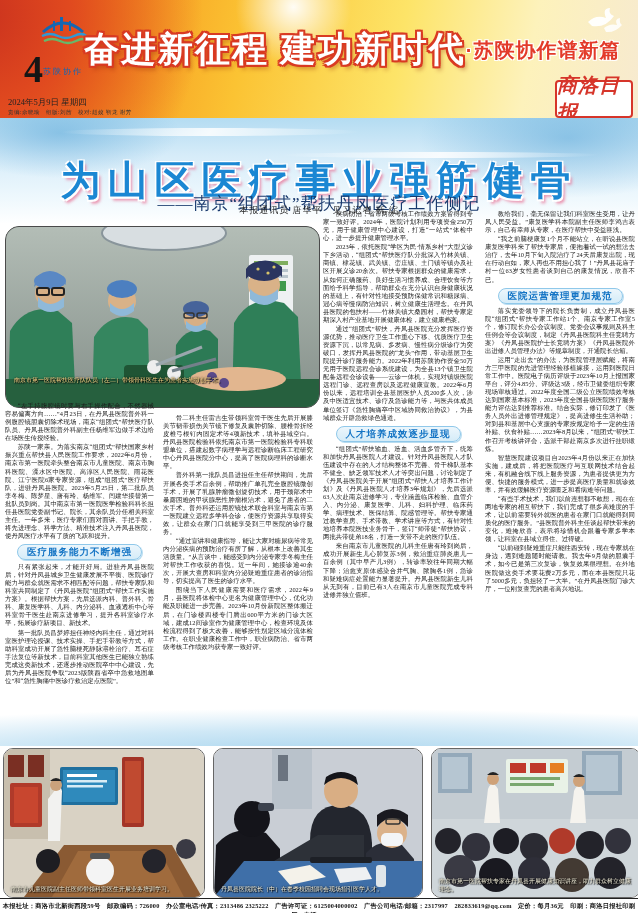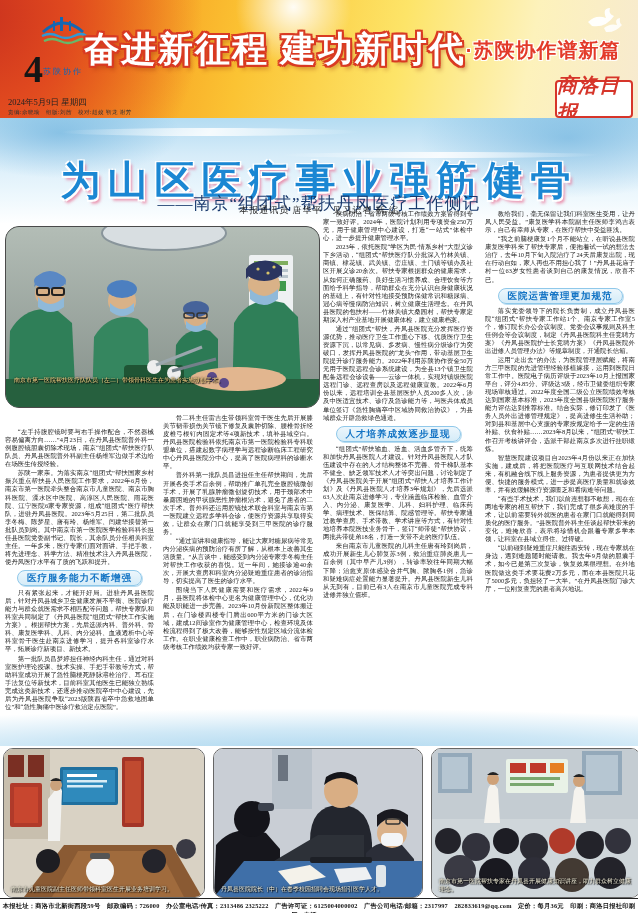--- a/index.html
+++ b/index.html
@@ -44,21 +44,21 @@
 
   
   .content{position:absolute;top:208px;left:5px;width:628px;height:534px;}
   .photo-main{position:absolute;left:0;top:18px;width:313px;height:180px;margin:0;
     border-radius:14px;overflow:hidden;border:1px solid #4a4a4a;background:#3a4a42;}
   .photo-main svg{display:block;}
   .pcap-main{position:absolute;left:8px;bottom:22px;width:230px;font-size:6px;line-height:1.3;
     color:#ffd98a;text-shadow:0 0 2px #000,1px 1px 1px #000;}
   .col{position:absolute;text-align:justify;font-size:6.4px;line-height:1.26;color:#1a1a1a;overflow:hidden;}
   .col p{margin:0 0 1px;text-indent:2em;}
-  #col1{left:0;top:220px;width:149px;height:326px;}
+  #col1{left:0;top:194px;width:149px;height:326px;}
   #col2{left:158px;top:206px;width:150px;height:326px;}
   #col3{left:318px;top:2px;width:150px;height:530px;}
   #col4{left:480px;top:2px;width:150px;height:530px;}
   .subhead{text-align:center;margin:4px 0 3px;text-indent:0 !important;}
   .subhead-inner{display:inline-block;background:linear-gradient(180deg,#ecf6fc,#d5ecf8);
     border:1.5px solid #8fc8ea;border-radius:10px;color:#1273c4;font-weight:700;
     font-family:"Liberation Sans",sans-serif;font-size:9.5px;padding:1px 9px;letter-spacing:1px;
     box-shadow:1px 1px 0 #b8dcf0;}
 
   

